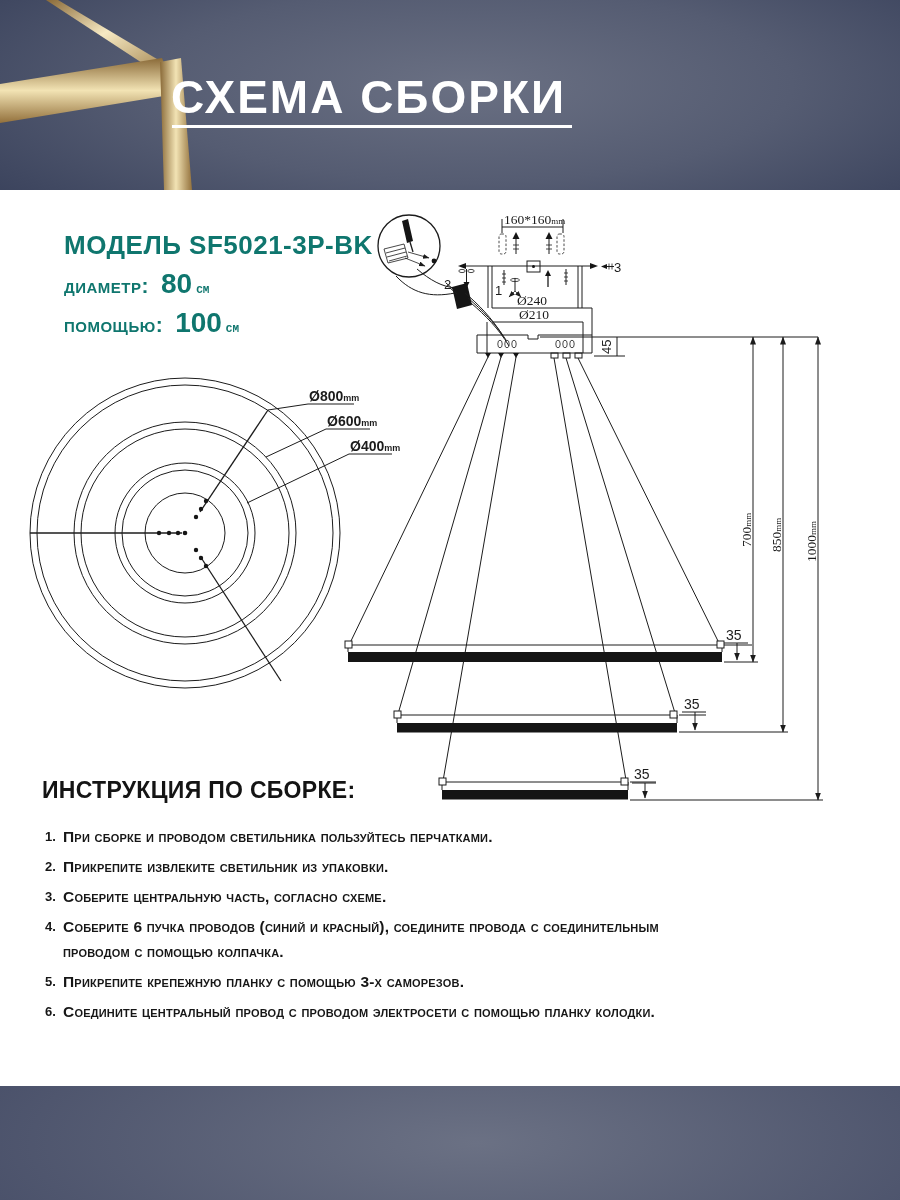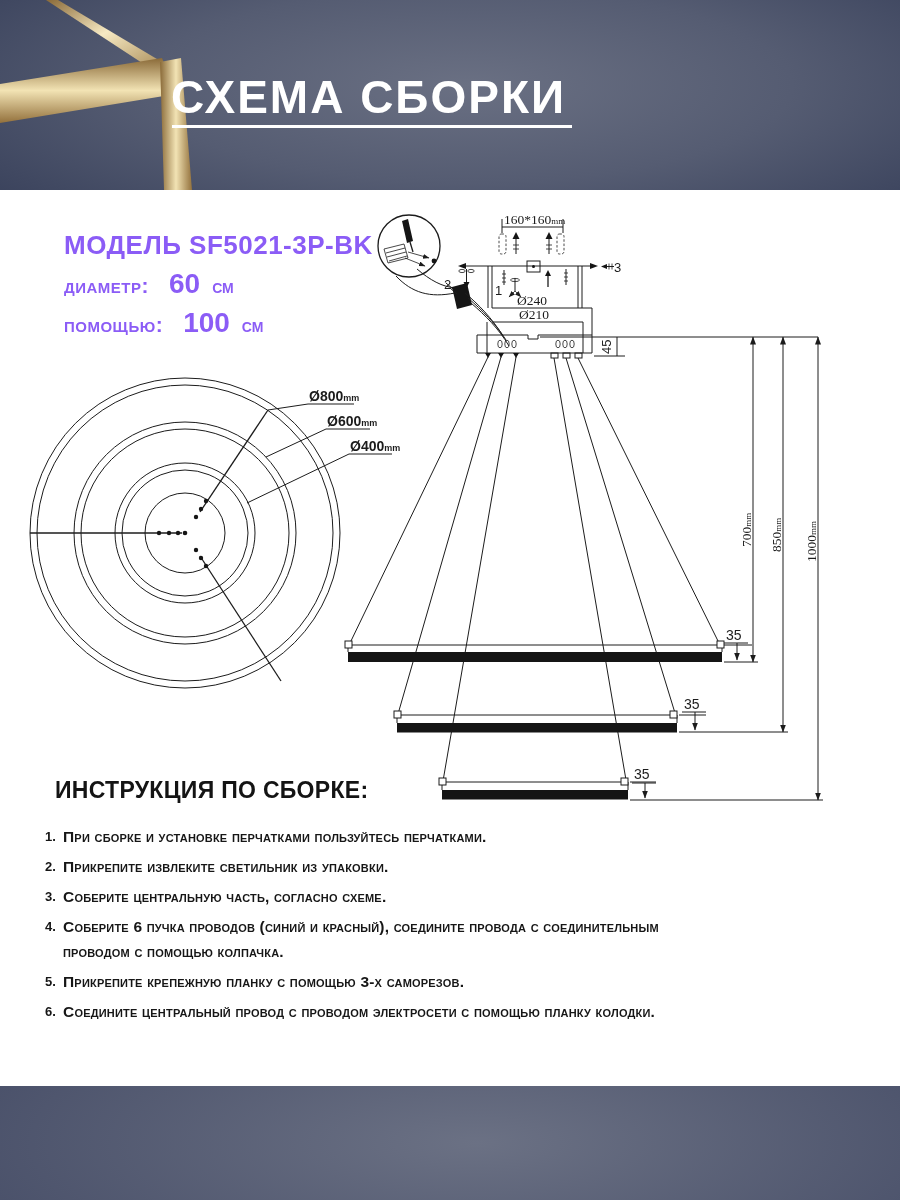--- a/index.html
+++ b/index.html
@@ -9,39 +9,39 @@
   .band{position:absolute;left:0;width:900px;}
   .band.hdr{top:0;height:190px;
     background:radial-gradient(ellipse 120% 170% at 52% 45%,#6a7083 0%,#555c72 30%,#2b3450 70%,#161d36 100%);}
   .band.ftr{top:1086px;height:114px;
     background:radial-gradient(ellipse 130% 320% at 53% 50%,#6b7184 0%,#4a516a 45%,#10172e 100%);}
   .gold-svg{position:absolute;left:0;top:0;}
   .hdr-title{position:absolute;left:171px;top:74px;color:#ffffff;font-size:46px;font-weight:600;
     letter-spacing:2px;line-height:1;white-space:nowrap;}
   .hdr-underline{position:absolute;left:172px;top:125px;width:400px;height:3px;background:#ffffff;}
   
-  .model{position:absolute;left:64px;top:230px;color:#8b5cf6;}
+  .model{position:absolute;left:64px;top:230px;color:#0f766e;}
   .model .mline{font-size:26px;font-weight:700;letter-spacing:.5px;}
-  .spec{margin-top:7px;display:flex;align-items:baseline;gap:20px;}
+  .spec{margin-top:7px;display:flex;align-items:baseline;gap:12px;}
   .spec .lab{font-variant:small-caps;font-size:21px;font-weight:600;letter-spacing:.5px;}
   .spec .val{font-size:28px;font-weight:700;}
-  .spec .unit{font-variant:small-caps;font-size:20px;font-weight:700;}
+  .spec .unit{font-variant:small-caps;font-size:15px;font-weight:700;font-family:Liberation Mono, monospace;}
   
   .draw{position:absolute;left:0;top:190px;}
   .ln{stroke:#1c1c1c;stroke-width:1;fill:none;}
   .ln2{stroke:#1c1c1c;stroke-width:1.3;fill:none;}
   .lnt{stroke:#1c1c1c;stroke-width:.8;fill:none;}
   .blk{fill:#151515;stroke:none;}
   .sq{fill:#ffffff;stroke:#1c1c1c;stroke-width:1;}
   .dser{font-family:"Liberation Serif","DejaVu Serif",serif;font-size:13.5px;fill:#1c1c1c;}
   .dsans{font-family:"Liberation Sans",sans-serif;font-size:13px;fill:#1c1c1c;}
   .tlabel{font-family:"Liberation Sans",sans-serif;font-size:14px;font-weight:600;fill:#1c1c1c;}
   .unit{font-size:9px;}
   
-  .instr-head{position:absolute;left:55px;top:777px;font-size:23px;font-weight:700;color:#141414;
+  .instr-head{position:absolute;left:42px;top:777px;font-size:23px;font-weight:700;color:#141414;
     letter-spacing:.3px;}
   .instr{position:absolute;left:45px;top:824px;width:830px;color:#161616;}
   .item{display:flex;margin-bottom:5px;line-height:25px;}
   .item .num{flex:none;width:18px;font-size:13px;font-weight:700;text-align:left;}
   .item .itext{flex:1;font-variant:small-caps;font-size:15.5px;font-weight:700;white-space:pre-line;
     letter-spacing:.2px;}
 </style>
 </head>
 <body>
 
@@ -71,21 +71,21 @@
       <polygon points="160,62 181,58 192,190 164,190" fill="url(#goldC)"></polygon>
     </svg>
     <div class="hdr-title">СХЕМА СБОРКИ</div>
     <div class="hdr-underline"></div>
   </div>
 
   <div class="model">
     <div class="mline">МОДЕЛЬ SF5021-3P-BK</div>
     <div class="spec">
       <span class="lab">диаметр:</span>
-      <span class="val">60</span>
+      <span class="val">80</span>
       <span class="unit" style="margin-left:-8px">см</span>
     </div>
     <div class="spec">
       <span class="lab">помощью:</span>
       <span class="val">100</span>
       <span class="unit" style="margin-left:-8px">см</span>
     </div>
   </div>
 
   <svg class="draw" width="900" height="630" viewBox="0 190 900 630">
@@ -330,21 +330,21 @@
         <line class="ln" x1="632" y1="783" x2="656" y2="783"></line>
         <line class="ln" x1="645" y1="783" x2="645" y2="798" marker-end="url(#ah)"></line>
       </g>
     </g>
   </svg>
 
   <div class="instr-head">ИНСТРУКЦИЯ ПО СБОРКЕ:</div>
   <div class="instr">
     <div class="item">
       <span class="num">1.</span>
-      <span class="itext">При сборке и установке перчатками пользуйтесь перчатками.</span>
+      <span class="itext">При сборке и проводом светильника пользуйтесь перчатками.</span>
     </div>
     <div class="item">
       <span class="num">2.</span>
       <span class="itext">Прикрепите извлеките светильник из упаковки.</span>
     </div>
     <div class="item">
       <span class="num">3.</span>
       <span class="itext">Соберите центральную часть, согласно схеме.</span>
     </div>
     <div class="item">

